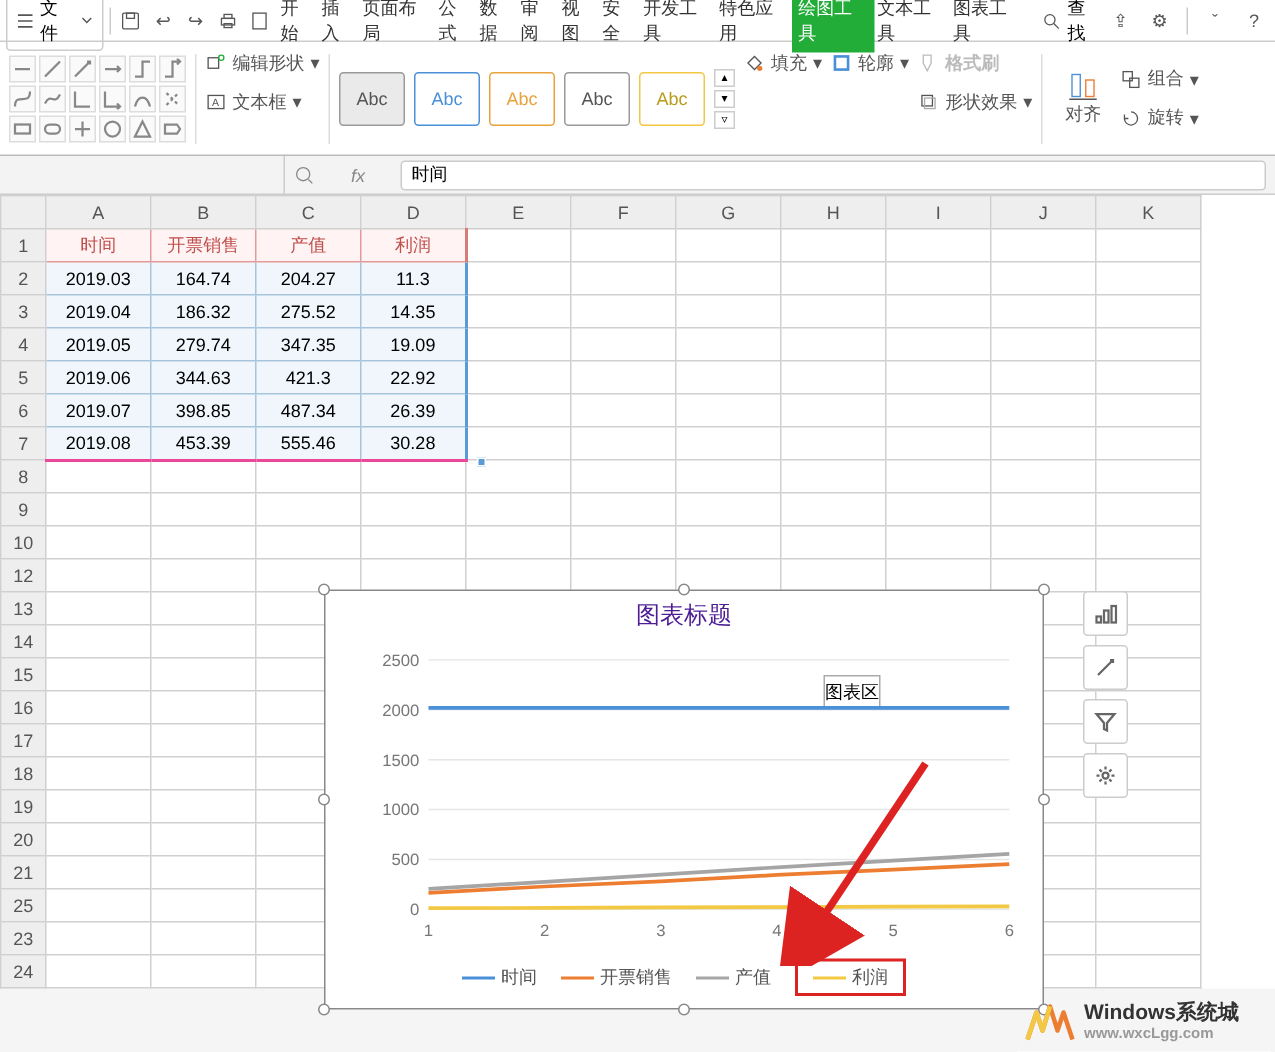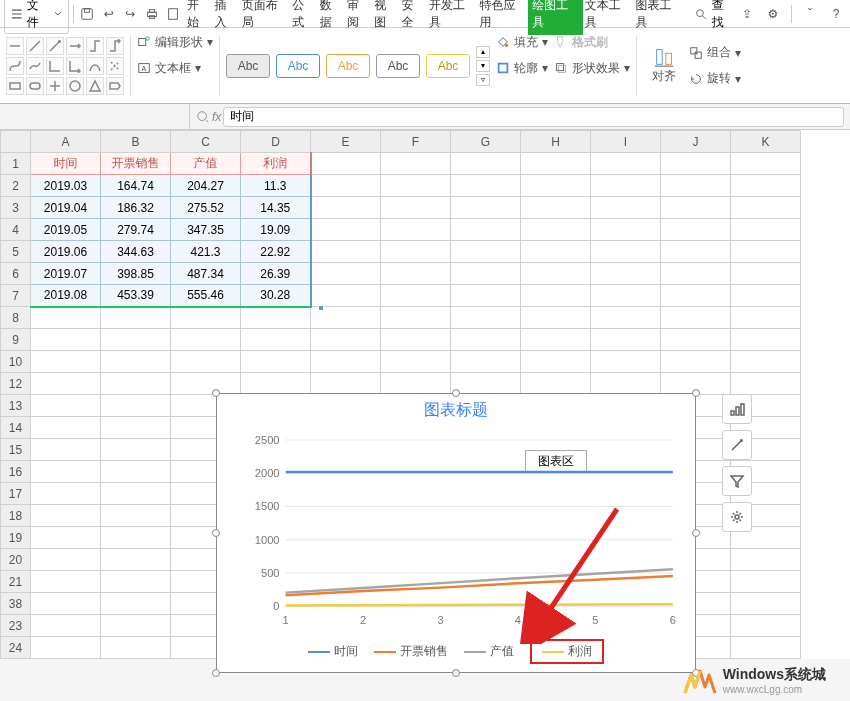--- a/index.html
+++ b/index.html
@@ -21,71 +21,71 @@
 .ribbon-group { display: flex; align-items: center; gap: 4px; height: 100%; }
 .ribbon-sep { width: 1px; height: 60px; background: #ddd; }
 .big-btn { display: flex; flex-direction: column; align-items: center; justify-content: center; width: 42px; height: 62px; border-radius: 3px; cursor: pointer; font-size: 12px; color: #555; }
 .big-btn svg { width: 22px; height: 22px; }
 .line-palette { display: grid; grid-template-columns: repeat(6, 18px); grid-template-rows: repeat(3, 18px); gap: 2px; }
 .line-palette .swatch { border: 1px solid #ddd; background: #fafafa; display: flex; align-items: center; justify-content: center; }
 .line-palette .swatch svg { width: 14px; height: 14px; stroke: #888; stroke-width: 1.5; fill: none; }
 .small-row { display: flex; align-items: center; gap: 4px; height: 20px; font-size: 12px; color: #555; cursor: pointer; }
 .small-row svg { width: 14px; height: 14px; }
 .style-gallery { display: flex; gap: 6px; align-items: center; }
-.style-box { width: 44px; height: 24px; border: 1px solid; border-radius: 3px; display: flex; align-items: center; justify-content: center; font-size: 12px; color: #555; cursor: pointer; background: #fff; }
+.style-box { width: 44px; height: 36px; border: 1px solid; border-radius: 3px; display: flex; align-items: center; justify-content: center; font-size: 12px; color: #555; cursor: pointer; background: #fff; }
 .style-box.sel { background: #eaeaea; border-color: #999; }
 .style-box.blue { border-color: #4a90d9; color: #4a90d9; }
 .style-box.orange { border-color: #e8a33d; color: #e8a33d; }
 .style-box.gray { border-color: #999; }
 .style-box.yellow { border-color: #f3c843; color: #b89b1e; }
 .gallery-nav { display: flex; flex-direction: column; gap: 2px; }
 .gallery-nav div { width: 14px; height: 12px; border: 1px solid #ccc; display: flex; align-items: center; justify-content: center; font-size: 8px; cursor: pointer; background: #fff; }
 .disabled { color: #bbb !important; font-weight: bold; }
 
 
 .formula-bar { display: flex; align-items: center; height: 26px; background: #f3f3f3; border-bottom: 1px solid #ccc; }
 .name-box { width: 190px; height: 26px; border-right: 1px solid #ccc; }
-.fx-area { display: flex; align-items: center; gap: 2px; padding: 0 6px; flex: 1; }
+.fx-area { display: flex; align-items: center; gap: 24px; padding: 0 6px; flex: 1; }
 .fx-area .fx-icon { font-style: italic; color: #888; font-size: 12px; }
 .fx-input { flex: 1; height: 20px; border: 1px solid #ccc; background: #fff; font-size: 12px; padding: 0 6px; display: flex; align-items: center; border-radius: 3px; }
 
 
 .grid-wrap { position: relative; background: #fff; }
 .grid { border-collapse: collapse; table-layout: fixed; }
 .grid th, .grid td { border: 1px solid #d0d0d0; font-size: 12px; text-align: center; height: 22px; background: #fff; }
 .grid th { background: #eee; color: #555; font-weight: normal; }
 .grid .rowhdr { width: 30px; background: #eee; }
 .grid .col { width: 70px; }
 .grid td.hdr-cell { color: #c0504d; background: #fff3f3; border: 1px solid #e39a98; }
 .grid td.data-cell { background: #f0f6fb; border: 1px solid #a6c4dc; }
 .grid td.data-cell.rb { border-right: 2px solid #5b9bd5; }
-.grid td.data-cell.bb { border-bottom: 2px solid #22c55e; }
+.grid td.data-cell.bb { border-bottom: 2px solid #ec4899; }
 .grid td.hdr-cell.rb { border-right: 2px solid #d77b78; }
 .fill-handle { position: absolute; width: 6px; height: 6px; background: #5b9bd5; border: 1px solid #fff; }
 
 
 .chart-obj { position: absolute; left: 216px; top: 393px; width: 480px; height: 280px; background: #fff; border: 1px solid #888; }
 .handle { position: absolute; width: 8px; height: 8px; background: #fff; border: 1.5px solid #888; border-radius: 50%; }
-.chart-title { text-align: center; font-size: 16px; color: #3b82f6; padding-top: 6px; font-family: SimSun, serif; }
-.chart-badge { position: absolute; right: 108px; top: 56px; border: 1px solid #aaa; padding: 2px 12px; font-size: 12px; background: #fff; }
+.chart-title { text-align: center; font-size: 16px; color: #4c1d95; padding-top: 6px; font-family: SimSun, serif; }
+.chart-badge { position: absolute; right: 108px; top: 56px; border: 1px solid #aaa; padding: 2px 0; font-size: 12px; background: #fff; }
 .plot-area { position: absolute; left: 20px; top: 38px; right: 12px; bottom: 44px; }
 .legend { position: absolute; bottom: 8px; left: 0; right: 0; display: flex; justify-content: center; gap: 16px; font-size: 12px; color: #555; }
 .legend .item { display: flex; align-items: center; gap: 4px; }
 .legend .swatch { width: 22px; height: 2px; }
 .legend .box { border: 2px solid #d22; padding: 2px 10px; }
 .arrow { position: absolute; }
 
 
 .side-tool { position: absolute; right: 98px; top: 394px; display: flex; flex-direction: column; gap: 6px; }
 .side-tool .btn { width: 30px; height: 30px; border: 1px solid #ccc; background: #fff; display: flex; align-items: center; justify-content: center; cursor: pointer; border-radius: 3px; }
 .side-tool .btn svg { width: 16px; height: 16px; stroke: #666; fill: none; stroke-width: 1.5; }
 
 
 .watermark { position: absolute; right: 24px; bottom: 6px; display: flex; align-items: center; gap: 6px; font-size: 14px; color: #333; }
-.watermark .sub { font-size: 10px; color: #999; }
+.watermark .sub { font-size: 10px; color: #999; font-weight: bold; }
 .watermark svg { width: 34px; height: 30px; }
 </style>
 </head>
 <body>
 
 <div class="menubar">
   <div class="file-btn">
     <svg width="12" height="12" viewBox="0 0 12 12">
         <path d="M1 2h10M1 6h10M1 10h10" stroke="#555" stroke-width="1.2"></path>
       </svg>
@@ -266,21 +266,21 @@
       <div class="style-box orange">Abc</div>
       <div class="style-box gray">Abc</div>
       <div class="style-box yellow">Abc</div>
       <div class="gallery-nav">
           <div>▴</div>
           <div>▾</div>
           <div>▿</div>
         </div>
     </div>
   </div>
-  <div class="ribbon-group" style="flex-direction:column;gap:6px;align-items:flex-start">
+  <div class="ribbon-group" style="flex-direction:row;gap:6px;align-items:flex-start">
     <div class="small-row">
       <svg viewBox="0 0 16 16">
           <path d="M3 8l5-5 5 5-5 5z" fill="none" stroke="#555"></path>
           <circle cx="12" cy="12" r="2" fill="#ed7d31"></circle>
         </svg>
       <span>填充</span> ▾
     </div>
     <div class="small-row">
       <svg viewBox="0 0 16 16">
           <rect x="3" y="3" width="10" height="10" fill="none" stroke="#4a90d9" stroke-width="2"></rect>
@@ -637,21 +637,21 @@
           <td class=""></td>
           <td class=""></td>
           <td class=""></td>
           <td class=""></td>
           <td class=""></td>
           <td class=""></td>
           <td class=""></td>
           <td class=""></td>
         </tr>
         <tr>
-          <th class="rowhdr">38</th>
+          <th class="rowhdr">25</th>
           <td class=""></td>
           <td class=""></td>
           <td class=""></td>
           <td class=""></td>
           <td class=""></td>
           <td class=""></td>
           <td class=""></td>
           <td class=""></td>
           <td class=""></td>
           <td class=""></td>

